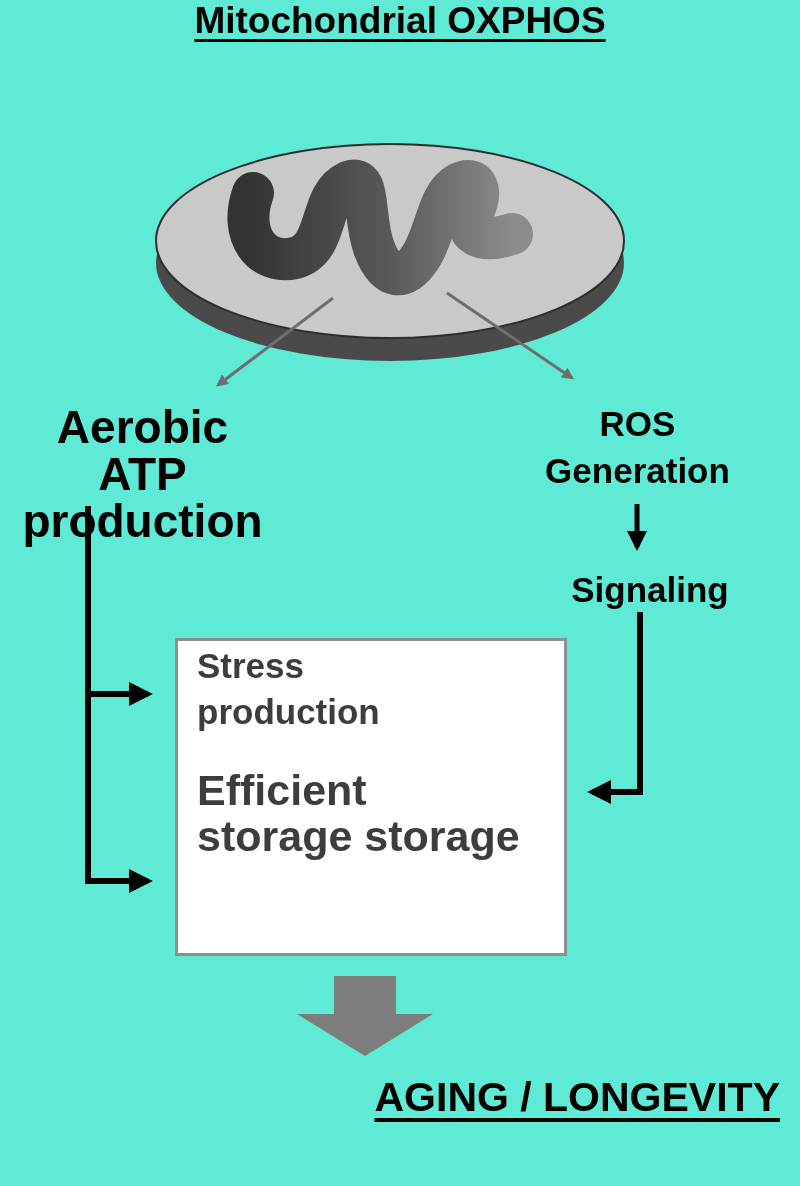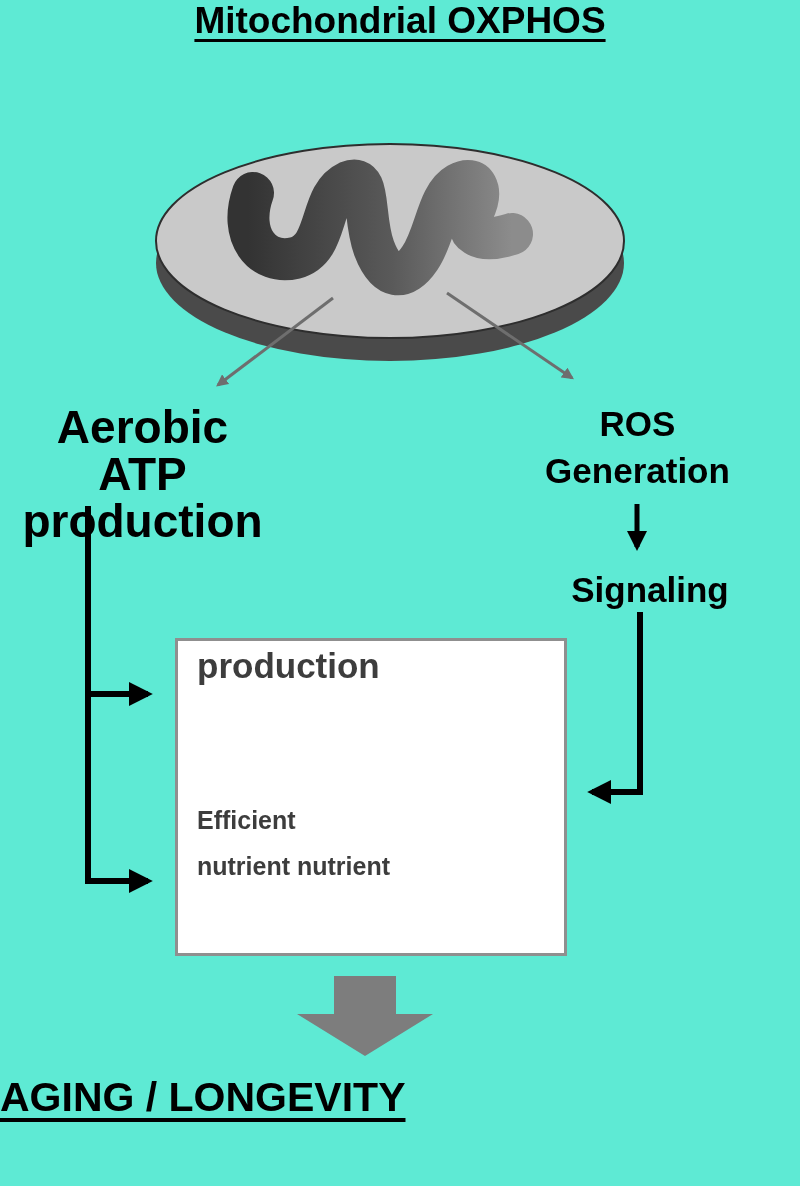--- a/index.html
+++ b/index.html
@@ -20,24 +20,24 @@
   }
   .left-label{left:15px;top:404px;width:255px;text-align:center;font-size:46px;line-height:47px;}
   .right-label{left:525px;top:400px;width:225px;text-align:center;font-size:35px;line-height:47px;}
   .signaling-label{left:550px;top:570px;width:200px;text-align:center;font-size:35px;}
   .outcomes-box{
     position:absolute;left:175px;top:638px;
     width:386px;height:312px;
     border:3px solid #8f8f8f;background:#ffffff;
   }
   .stress-label{left:197px;top:643px;width:300px;font-size:35px;line-height:46px;color:#3d3d3d;}
-  .nutrient-label{left:197px;top:797px;width:330px;font-size:25px;line-height:46px;color:#3d3d3d;}
+  .nutrient-label{left:197px;top:767px;width:330px;font-size:43px;line-height:46px;color:#3d3d3d;}
   .aging-label{
     left:0;top:1074px;width:780px;
-    text-align:left;font-size:41px;
+    text-align:right;font-size:41px;
     text-decoration:underline;
     text-underline-offset:7px;
   }
 </style>
 </head>
 <body>
 
 <div class="canvas">
 
   <svg class="layer" width="800" height="1186" viewBox="0 0 800 1186">
@@ -111,23 +111,24 @@
   <div class="txt signaling-label">Signaling</div>
 
   <div class="txt right-label">
     <div>ROS</div>
     <div>Generation</div>
   </div>
 
   <div class="outcomes-box"></div>
 
   <div class="txt stress-label">
+    <div>Stress</div>
     <div>production</div>
   </div>
 
   <div class="txt nutrient-label">
     <div>Efficient</div>
-    <div>nutrient nutrient</div>
+    <div>storage storage</div>
   </div>
 
   <div class="txt aging-label">AGING / LONGEVITY</div>
 
 </div>
 
 </body></html>

